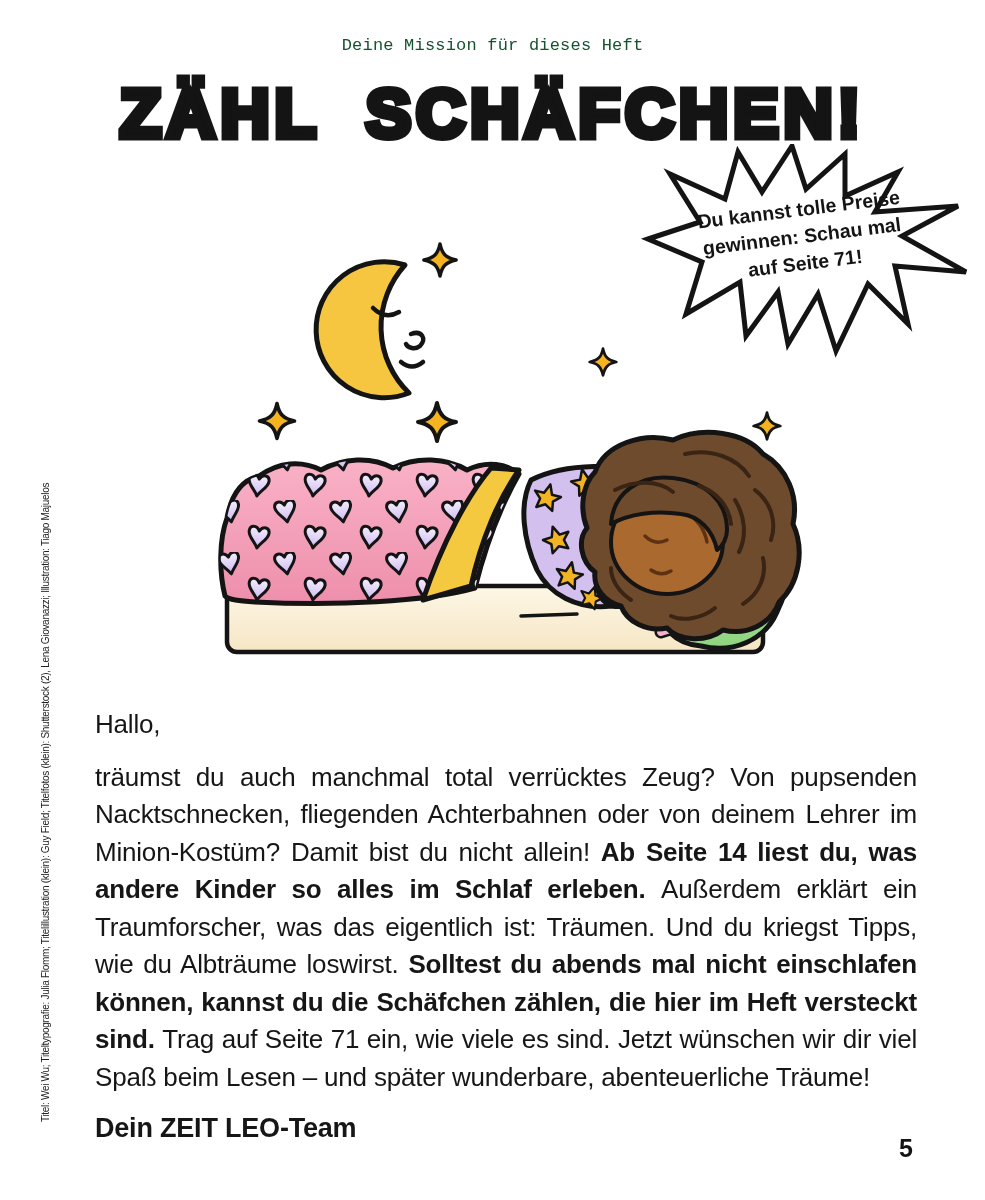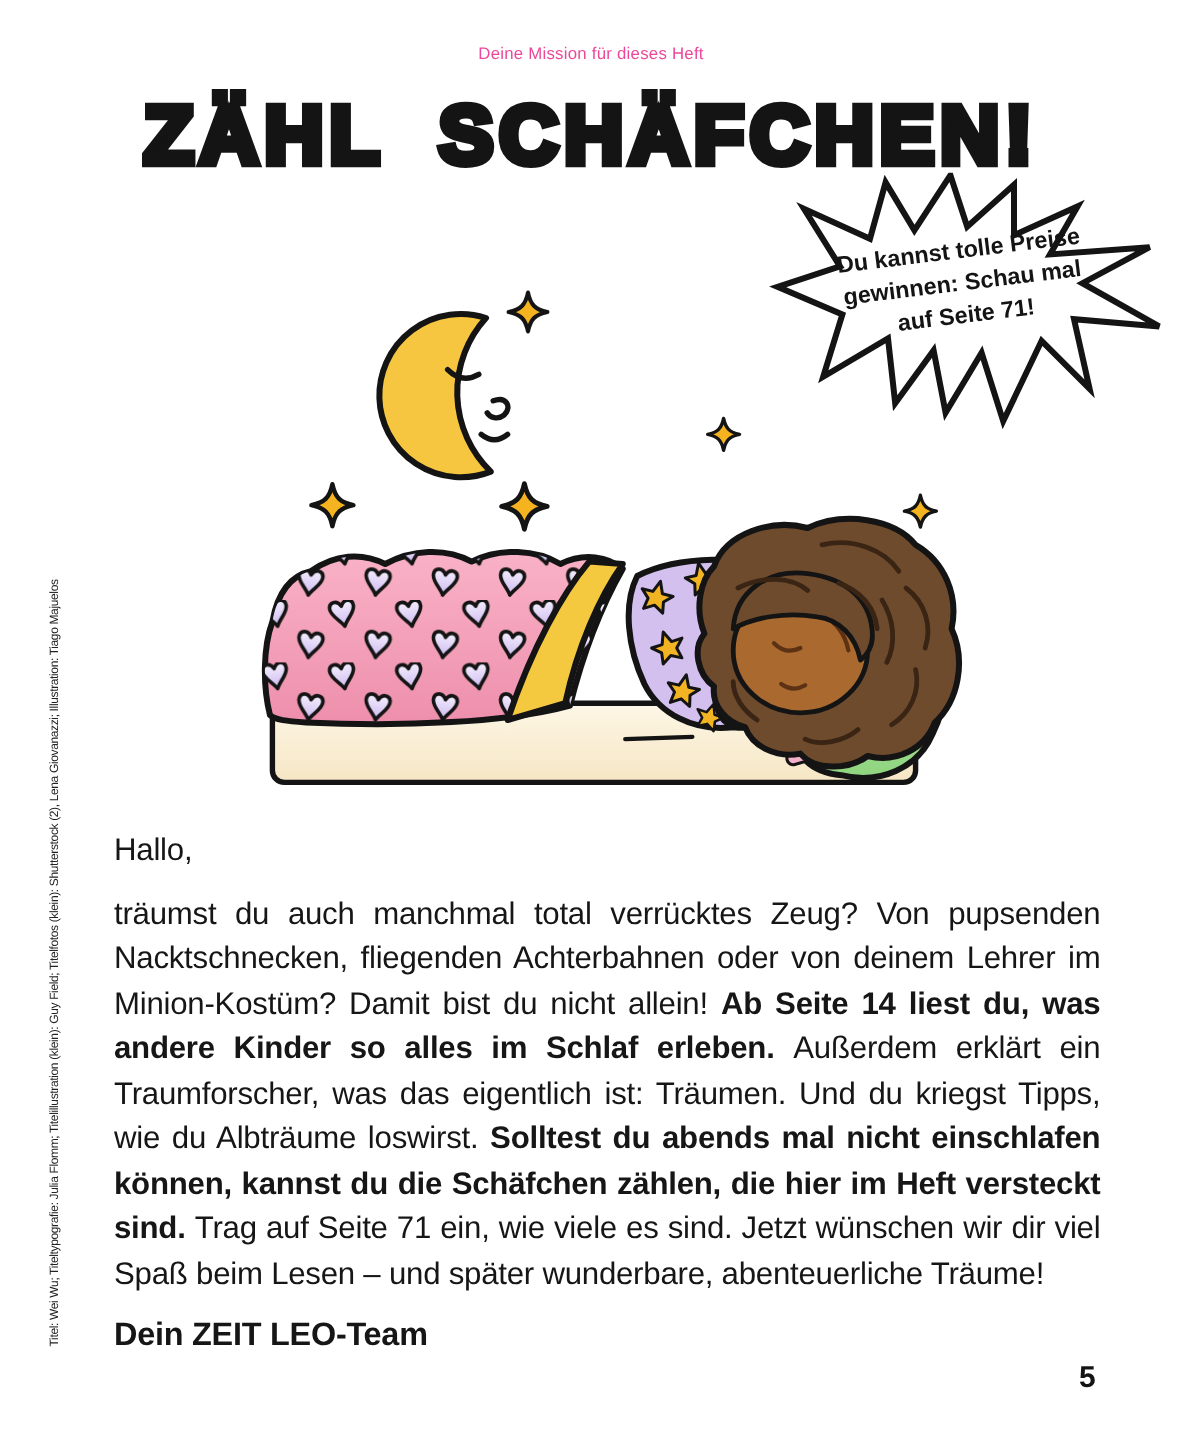--- a/index.html
+++ b/index.html
@@ -1,30 +1,30 @@
 <!DOCTYPE html>
 <html><head>
 <meta charset="utf-8">
 <style>
   html,body{margin:0;padding:0;background:#ffffff;}
   .page{position:relative;width:985px;height:1200px;background:#ffffff;overflow:hidden;
         font-family:"Liberation Sans", sans-serif;color:#141414;}
   .kicker{position:absolute;top:36px;left:0;width:100%;text-align:center;
-          font-size:14px;letter-spacing:.2px;color:#ec4899;}
+          font-size:17px;letter-spacing:.2px;color:#14532d;font-family:Liberation Mono, monospace;}
   .big-title{position:absolute;top:78px;left:0;width:100%;text-align:center;
           font-size:68px;font-weight:700;line-height:1.05;color:#141414;
           letter-spacing:5px;word-spacing:22px;-webkit-text-stroke:7px #141414;z-index:3;}
   .badge{position:absolute;left:640px;top:144px;width:334px;height:224px;z-index:2;}
   .badge svg{position:absolute;left:0;top:0;}
   .badge-text{position:absolute;left:16px;right:26px;top:52px;text-align:center;
           transform:rotate(-7deg);font-weight:700;font-size:19.5px;line-height:27px;color:#141414;}
   .illu{position:absolute;left:215px;top:240px;}
   .bodycopy{position:absolute;left:95px;top:690px;width:822px;font-size:26px;
           line-height:37.5px;letter-spacing:-.2px;color:#161616;}
-  .greeting{margin:0 0 15px 0;}
+  .greeting{margin:16px 0 15px 0;}
   .para{margin:0;text-align:justify;}
   .para b{font-weight:700;}
   .signature{margin:14px 0 0 0;font-weight:700;font-size:27px;}
   .credits{position:absolute;left:40px;top:1122px;transform:rotate(-90deg);
           transform-origin:0 0;white-space:nowrap;font-size:10px;letter-spacing:-.3px;color:#222;}
   .pagenum{position:absolute;right:72px;top:1134px;font-size:25px;font-weight:700;color:#141414;}
 </style>
 </head>
 <body>
 

